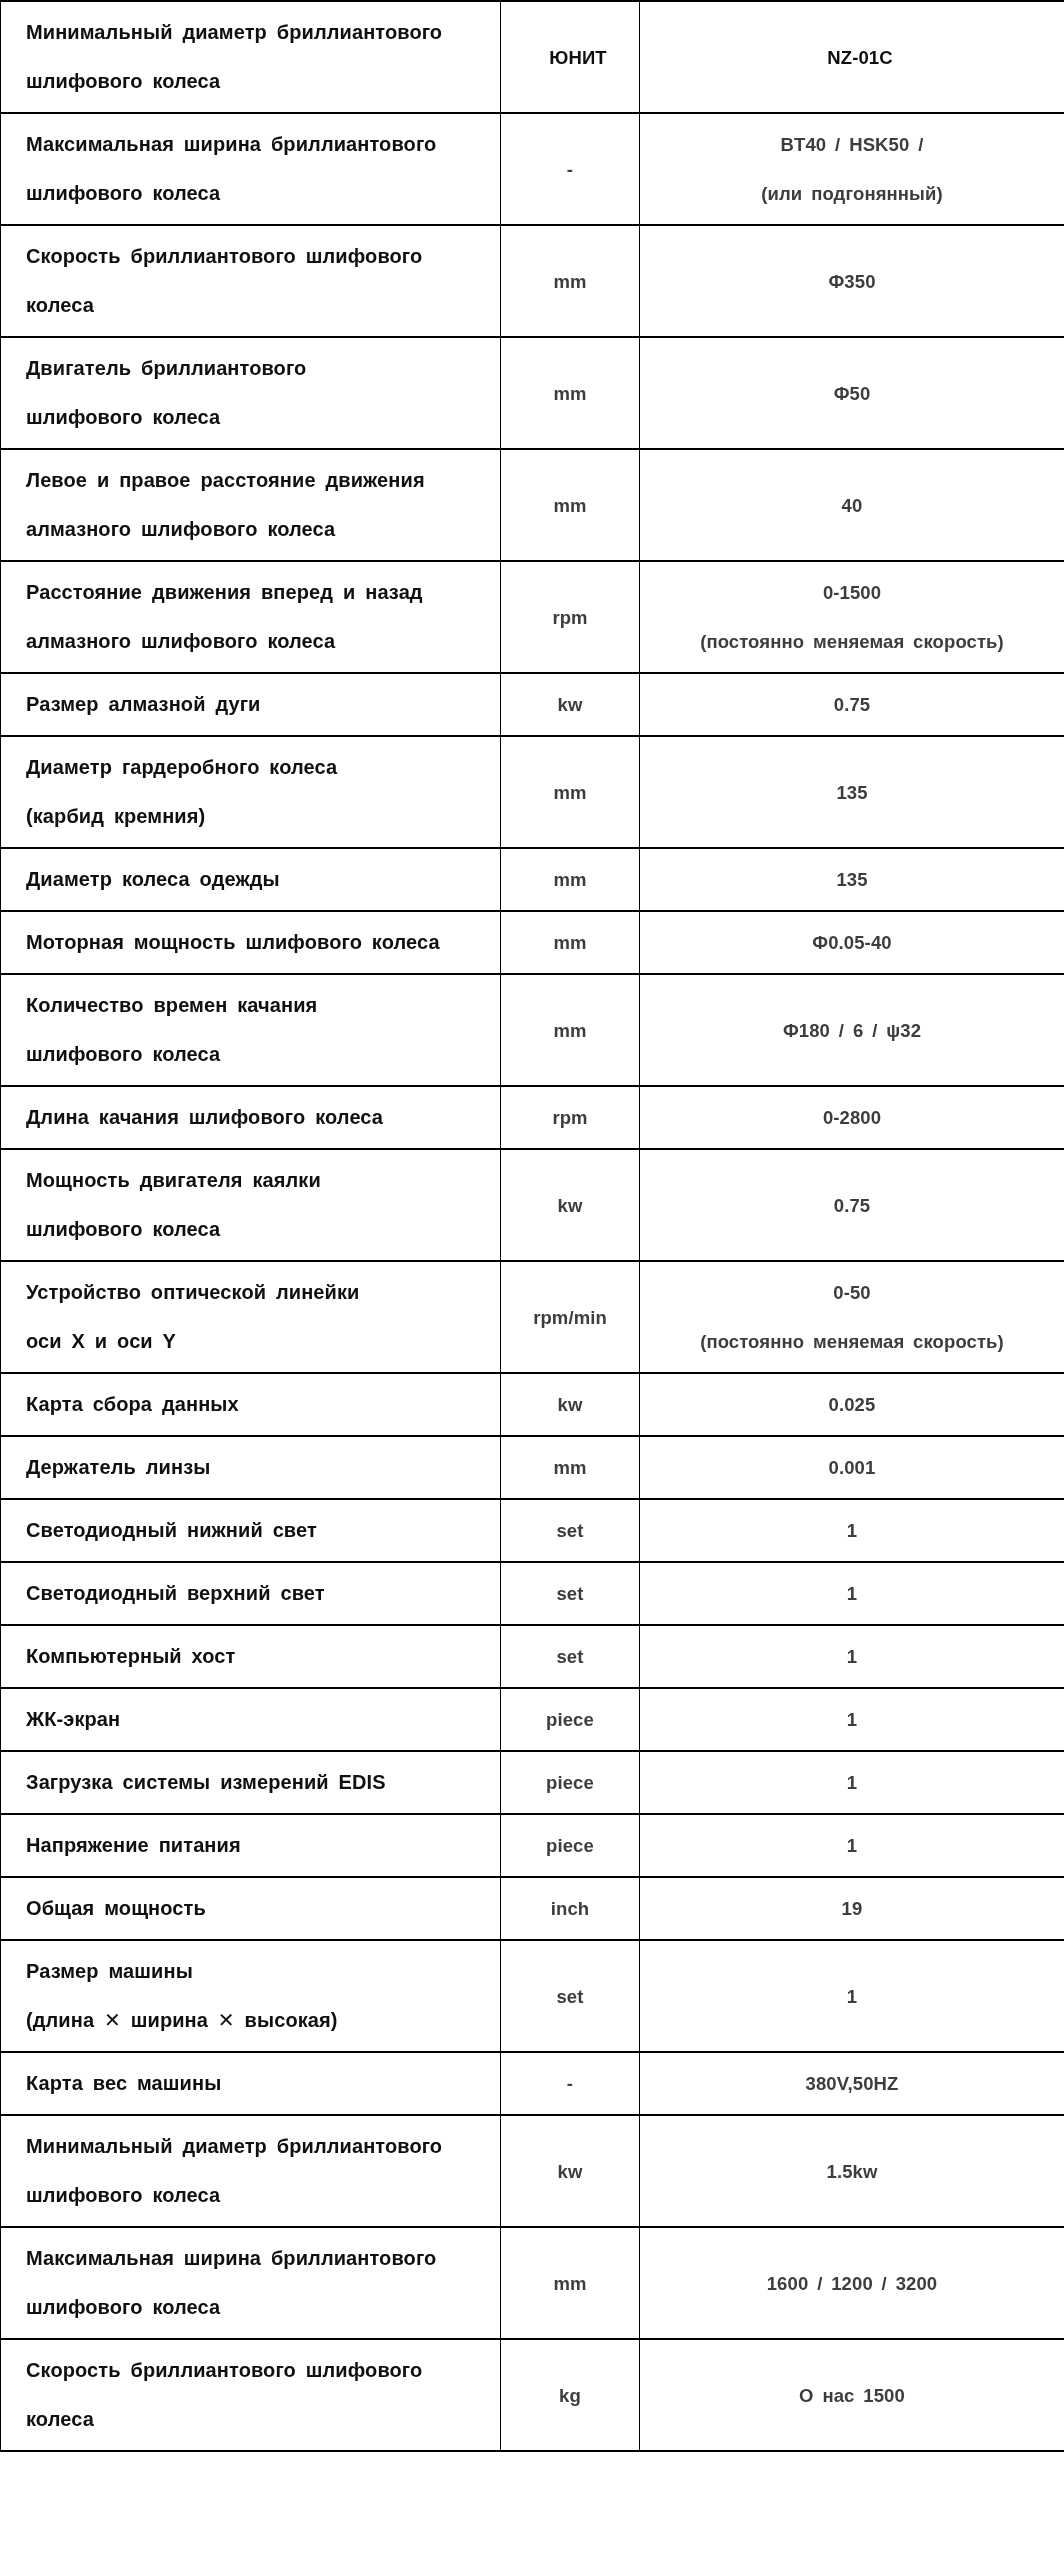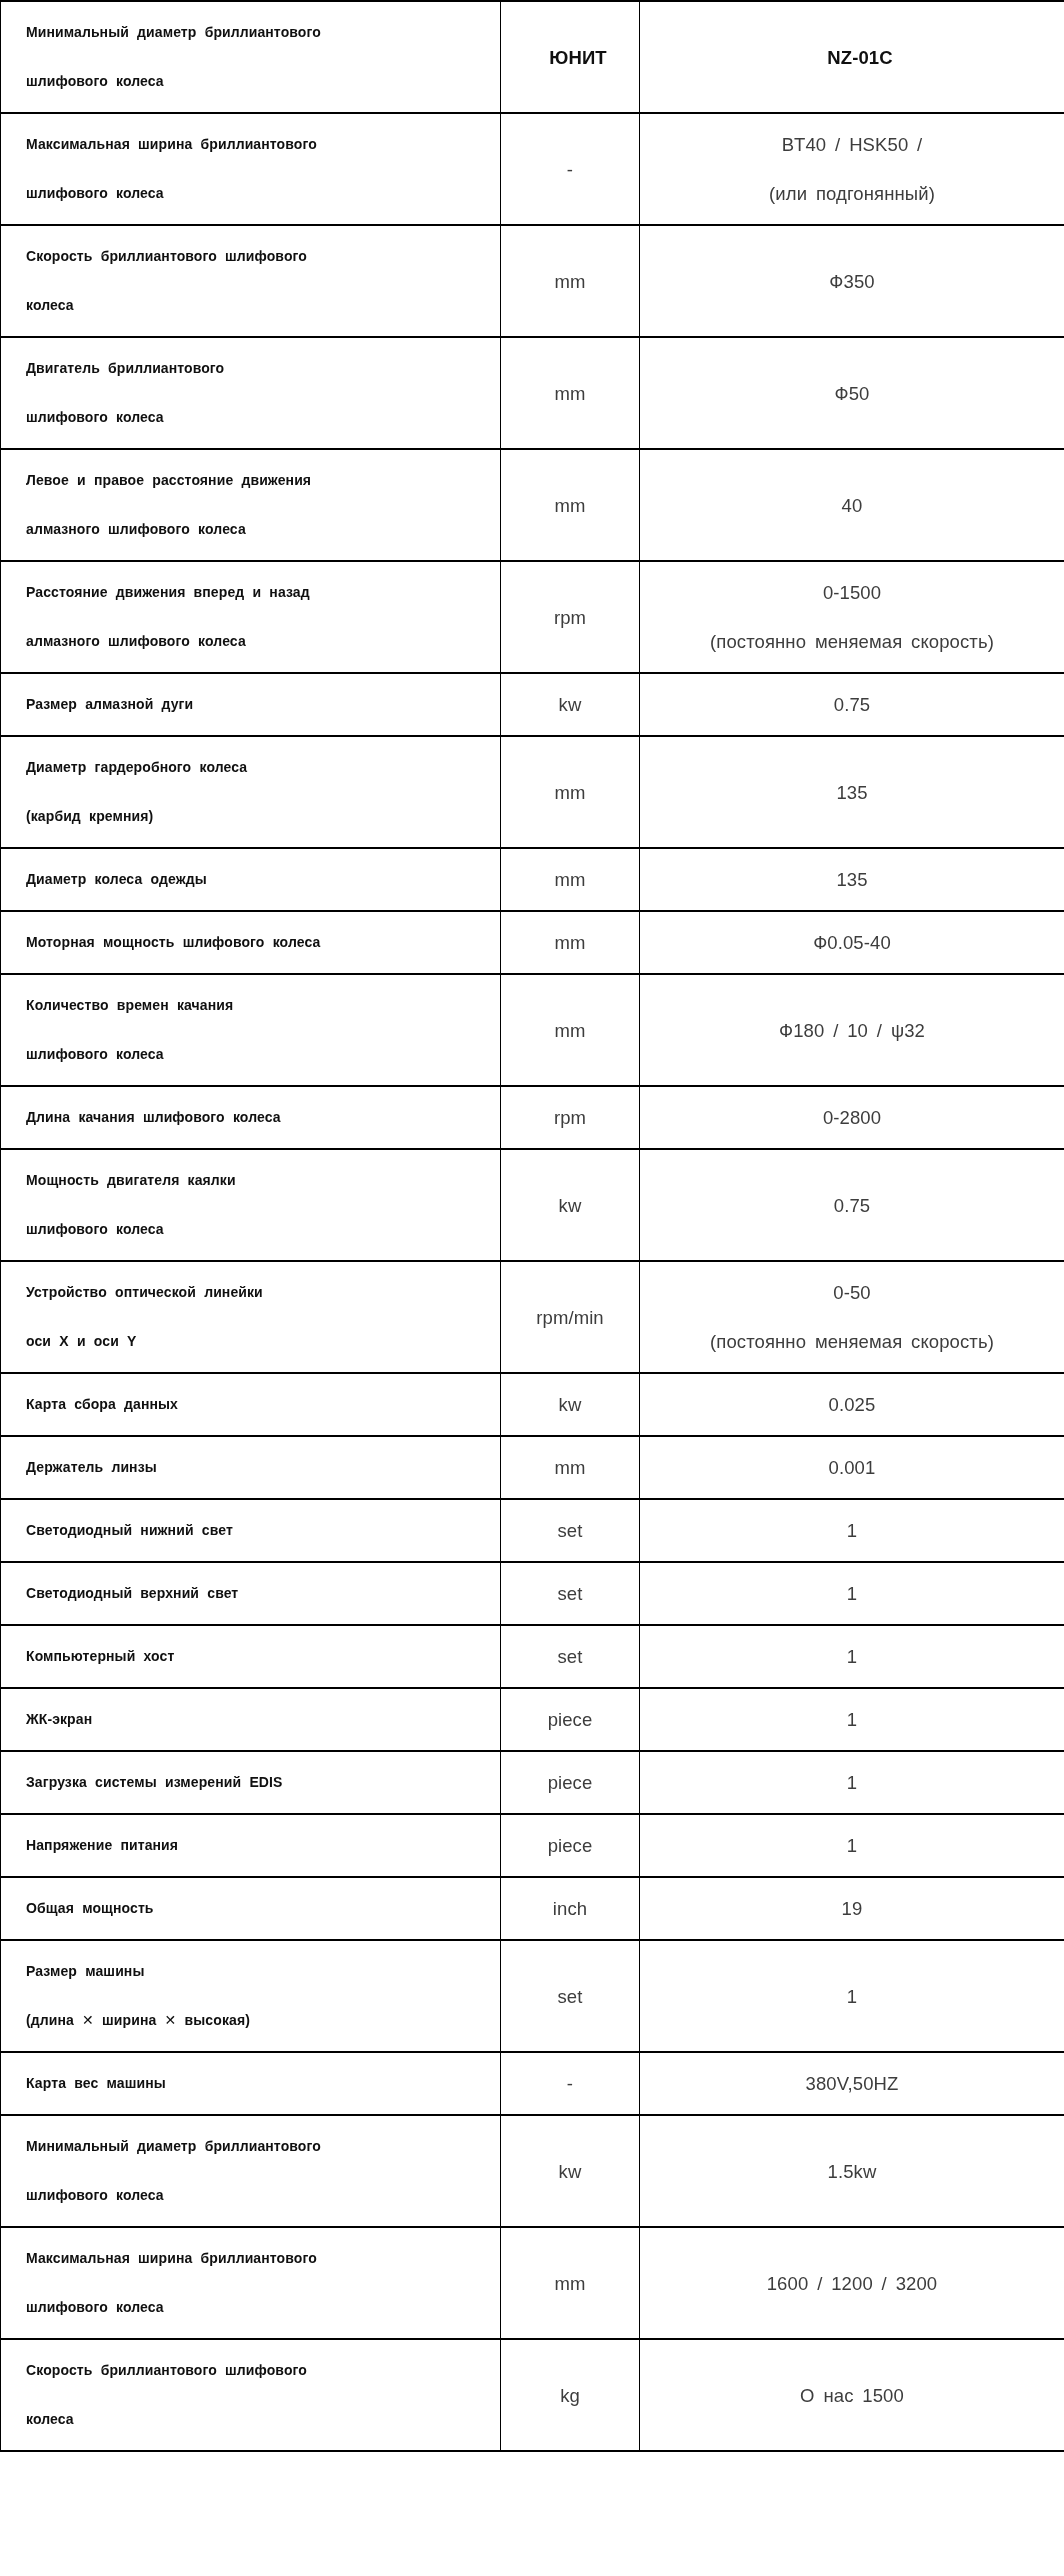--- a/index.html
+++ b/index.html
@@ -21,30 +21,30 @@
     border-right:1.8px solid #000;
     vertical-align:middle;
     padding:6px 0;
     background:#fff;
   }
   .line{line-height:49px;white-space:nowrap;}
   td.param{
     text-align:left;
     padding-left:25px;
     padding-right:10.7px;
-    font-size:14px;
+    font-size:20px;
     font-weight:700;
     color:#101010;
     word-spacing:4.2px;
     letter-spacing:0.1px;
   }
   td.unit, td.val{
     text-align:center;
     font-size:18.5px;
-    font-weight:400;
+    font-weight:700;
     color:#3d3d3d;
     word-spacing:3.6px;
     letter-spacing:0.1px;
   }
   tr.head td.unit, tr.head td.val{
     font-weight:700;
     color:#101010;
     padding-left:16px;
   }
 </style>
@@ -180,21 +180,21 @@
         </tr>
         <tr>
           <td class="param">
             <div class="line">Количество времен качания</div>
             <div class="line">шлифового колеса</div>
           </td>
           <td class="unit">
             <div class="line">mm</div>
           </td>
           <td class="val">
-            <div class="line">Ф180 / 10 / ψ32</div>
+            <div class="line">Ф180 / 6 / ψ32</div>
           </td>
         </tr>
         <tr>
           <td class="param">
             <div class="line">Длина качания шлифового колеса</div>
           </td>
           <td class="unit">
             <div class="line">rpm</div>
           </td>
           <td class="val">

